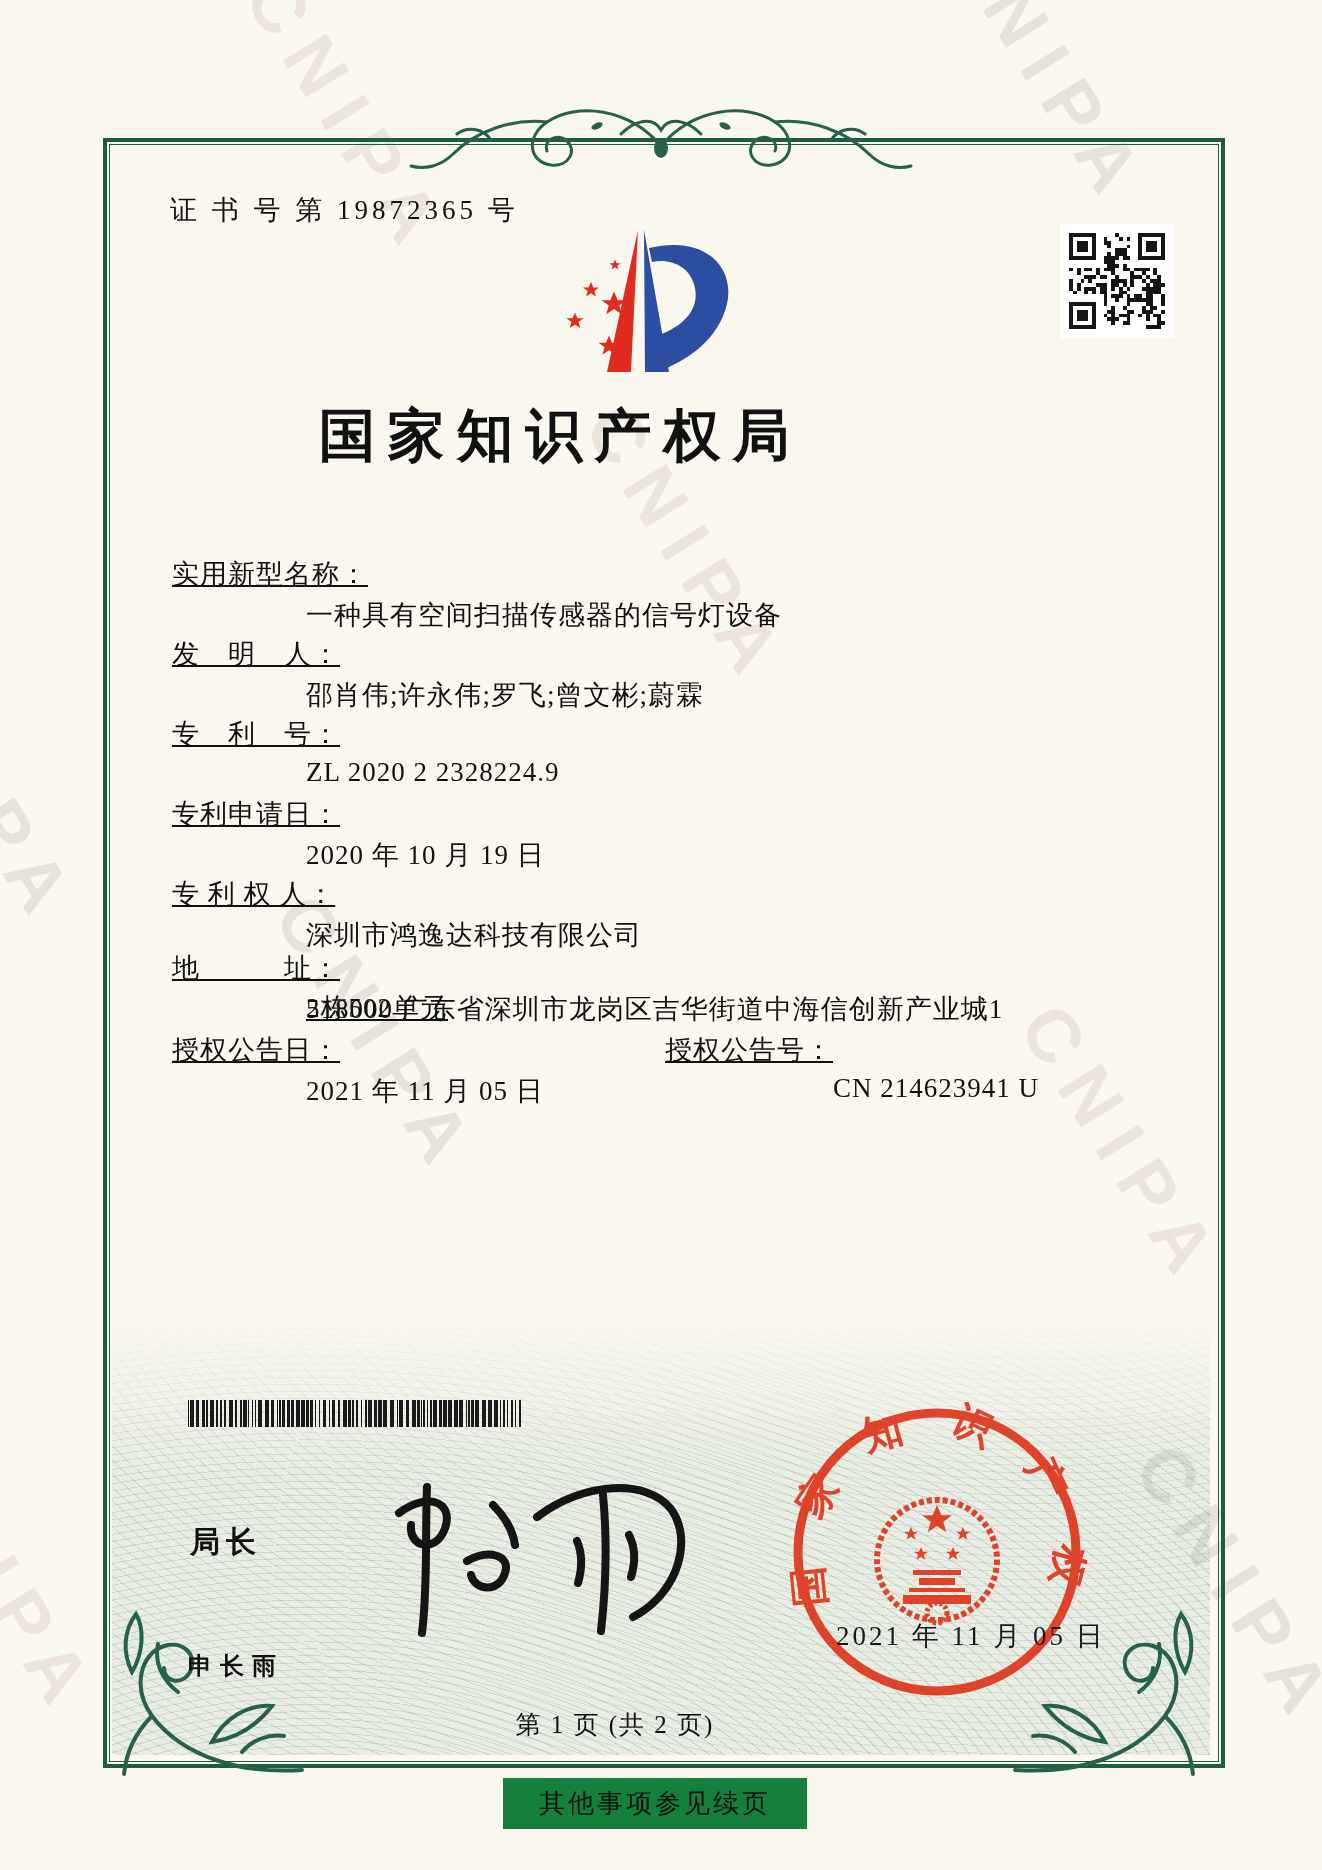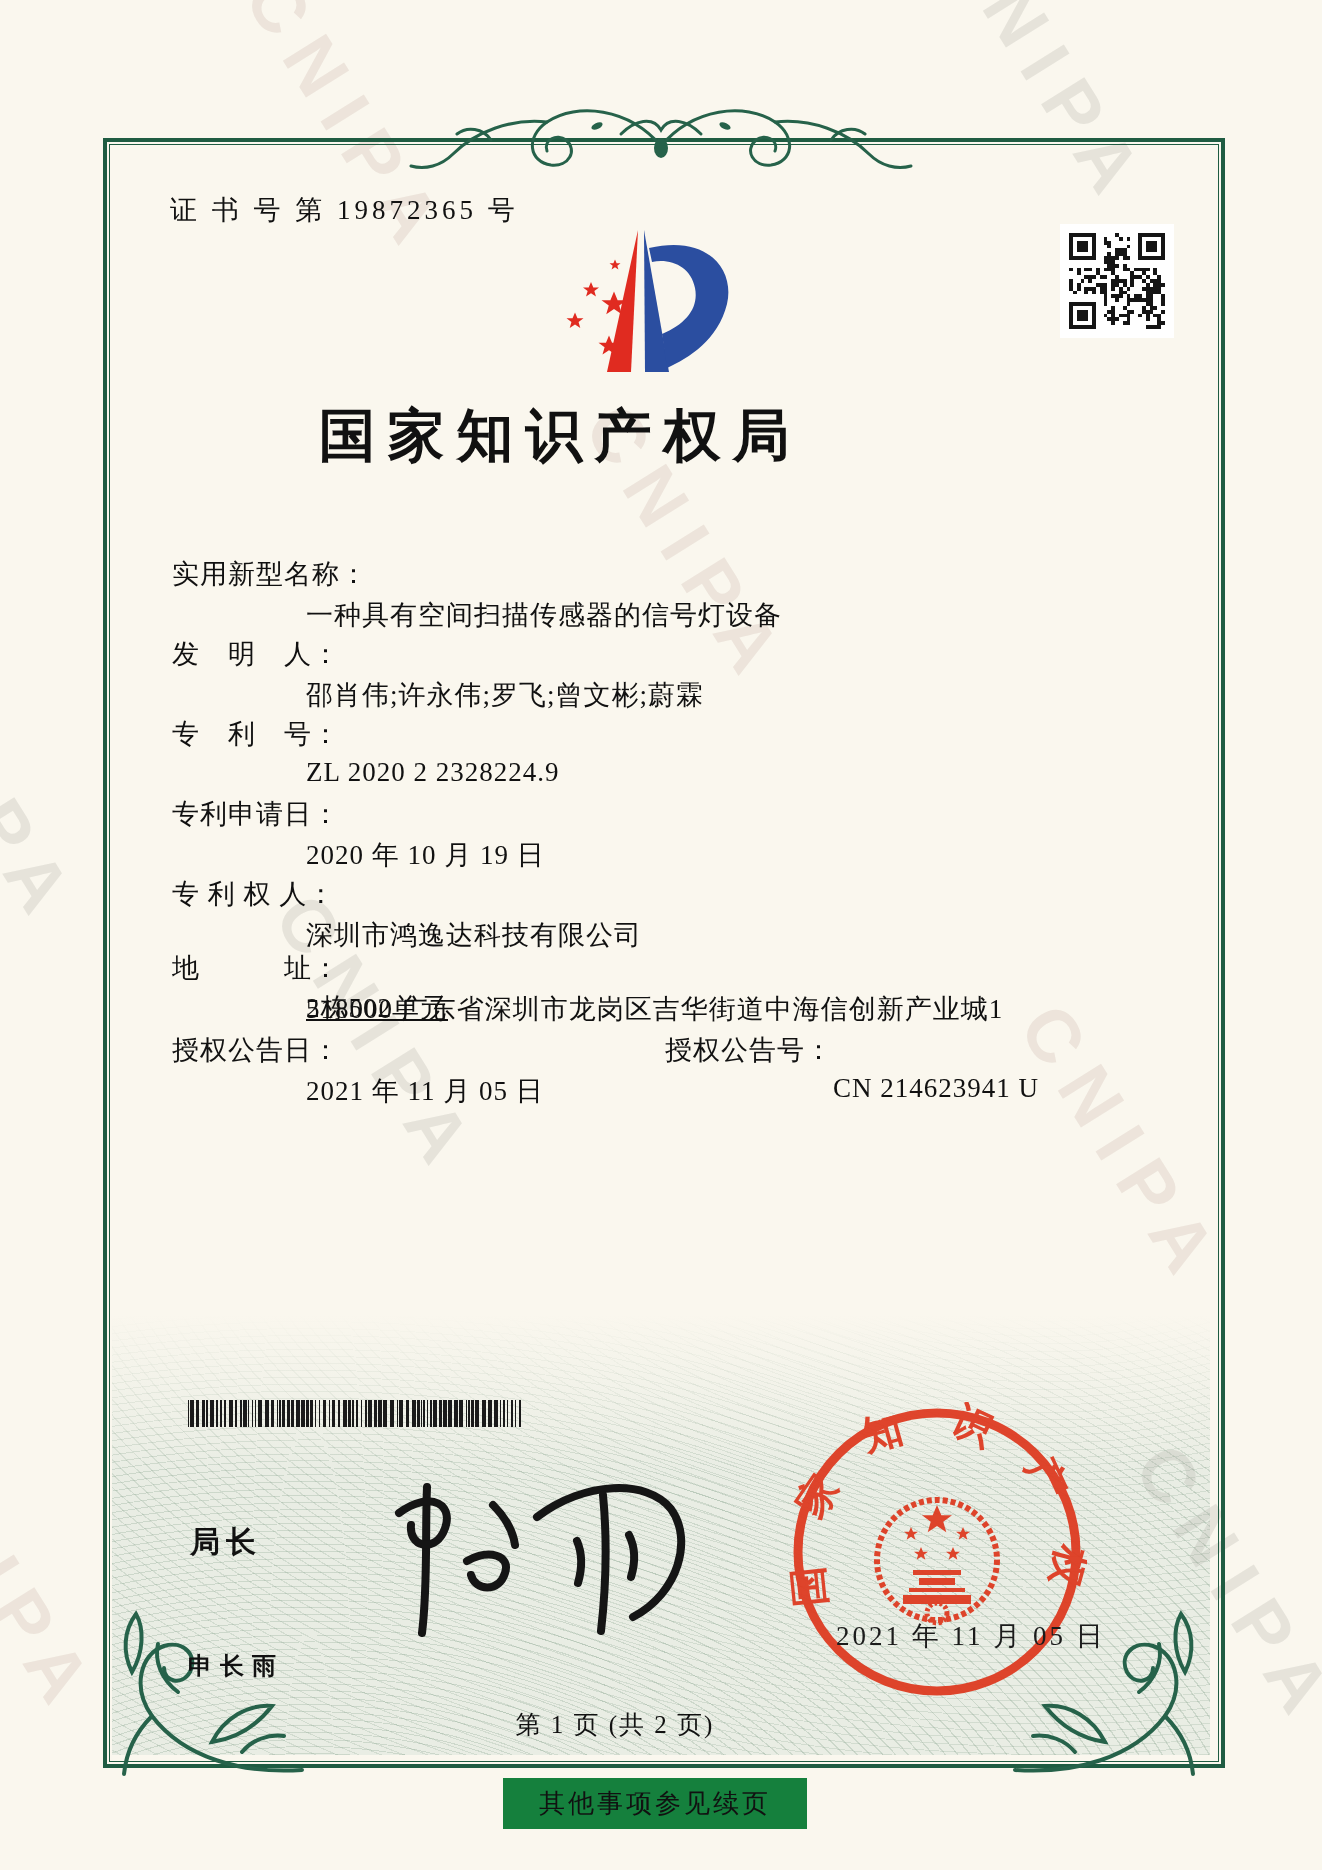--- a/index.html
+++ b/index.html
@@ -19,21 +19,21 @@
     background-color:#e9ede4;
     background-image:
       repeating-radial-gradient(ellipse 1500px 950px at 18% 145%, rgba(118,150,126,.25) 0 1.5px, transparent 1.5px 11px),
       repeating-radial-gradient(ellipse 1500px 950px at 85% -45%, rgba(118,150,126,.20) 0 1.5px, transparent 1.5px 12px);}
   .waves:before{content:"";position:absolute;left:0;top:0;width:100%;height:180px;
     background:linear-gradient(#faf7ee 12%, rgba(250,247,238,0));}
   .text{z-index:3;color:#111;}
   .cert-no{top:192px;left:170px;font-size:27px;letter-spacing:4px;}
   .title{top:398px;left:130px;width:860px;text-align:center;font-size:57px;font-weight:bold;letter-spacing:12px;}
   .row{font-size:27px;letter-spacing:1px;white-space:nowrap;}
-  .row .lbl{position:absolute;left:0;top:0;}
+  .row .lbl{position:absolute;left:0;top:0;text-decoration:underline;}
   .row .val{position:absolute;left:134px;top:0;margin-top:41px;}
   .legal{top:1088px;left:150px;font-size:23px;line-height:40px;white-space:pre;letter-spacing:1px;z-index:3;}
   .seal-date{top:1618px;left:836px;font-size:27px;letter-spacing:3px;z-index:5;color:#1b1b1b;}
   .director-title{top:1522px;left:190px;font-family:"Liberation Sans",sans-serif;font-weight:bold;font-size:30px;letter-spacing:6px;}
   .director-name{top:1638px;left:188px;font-family:"Liberation Sans",sans-serif;font-weight:bold;font-size:24px;letter-spacing:8px;margin-top:12px;}
   .page-num{top:1708px;left:150px;width:930px;text-align:center;font-size:25px;letter-spacing:2px;}
   .note{top:1778px;left:503px;width:304px;text-align:center;font-size:26px;letter-spacing:3px;
         background:#15803d;padding:8px 0;z-index:3;}
   .qr{position:absolute;left:1060px;top:224px;width:114px;height:114px;background:#fff;z-index:3;}
   .qr svg{position:absolute;left:9px;top:9px;}

